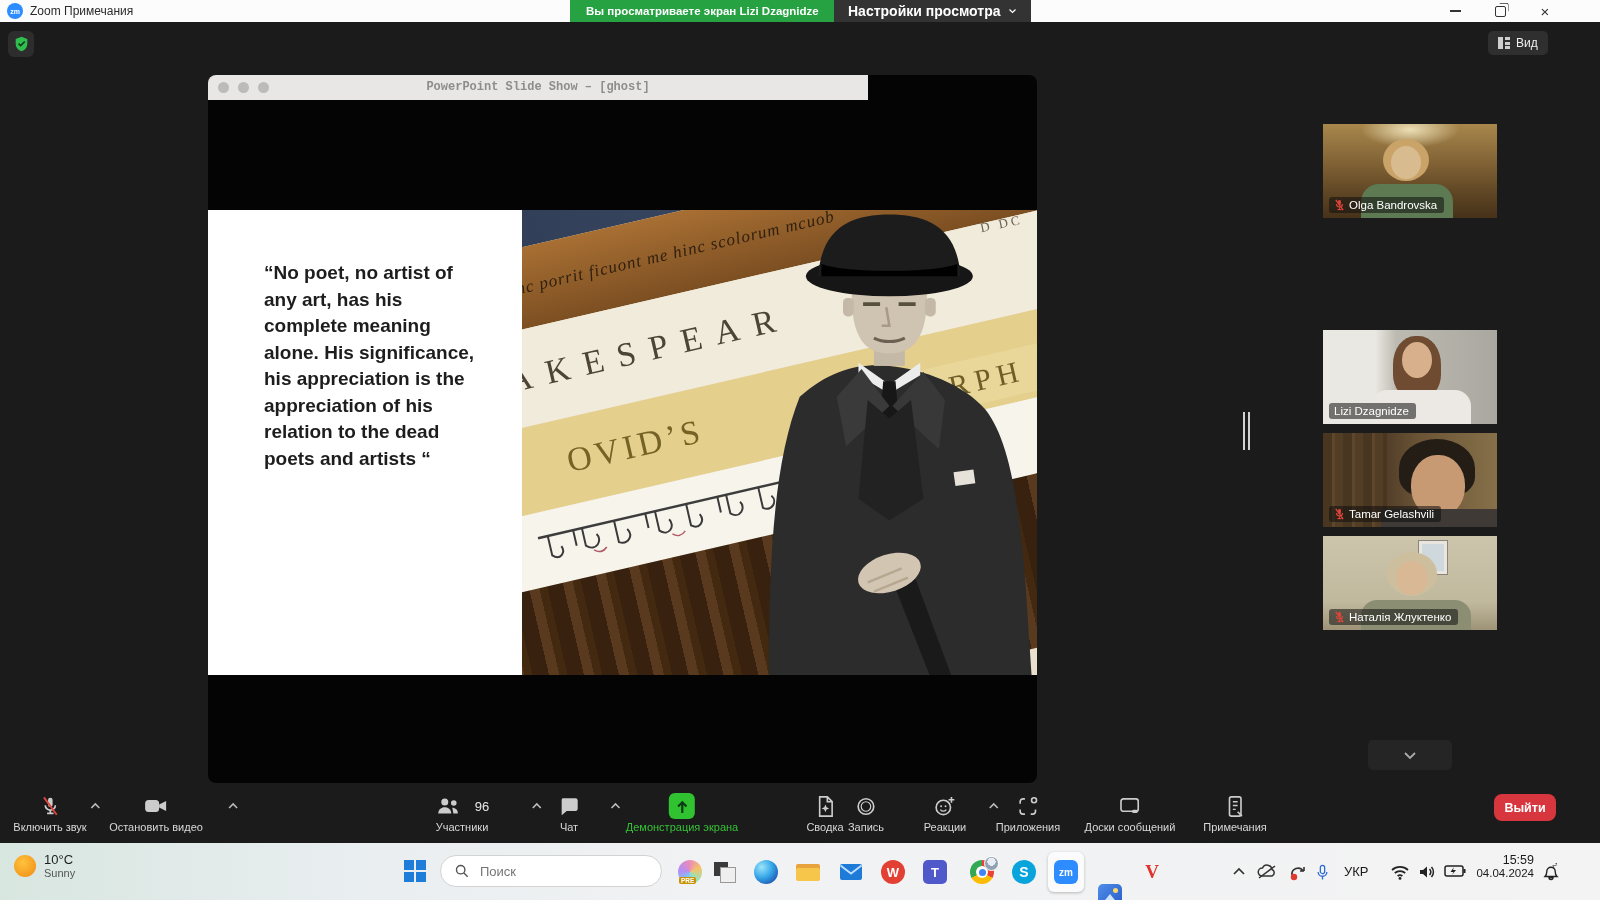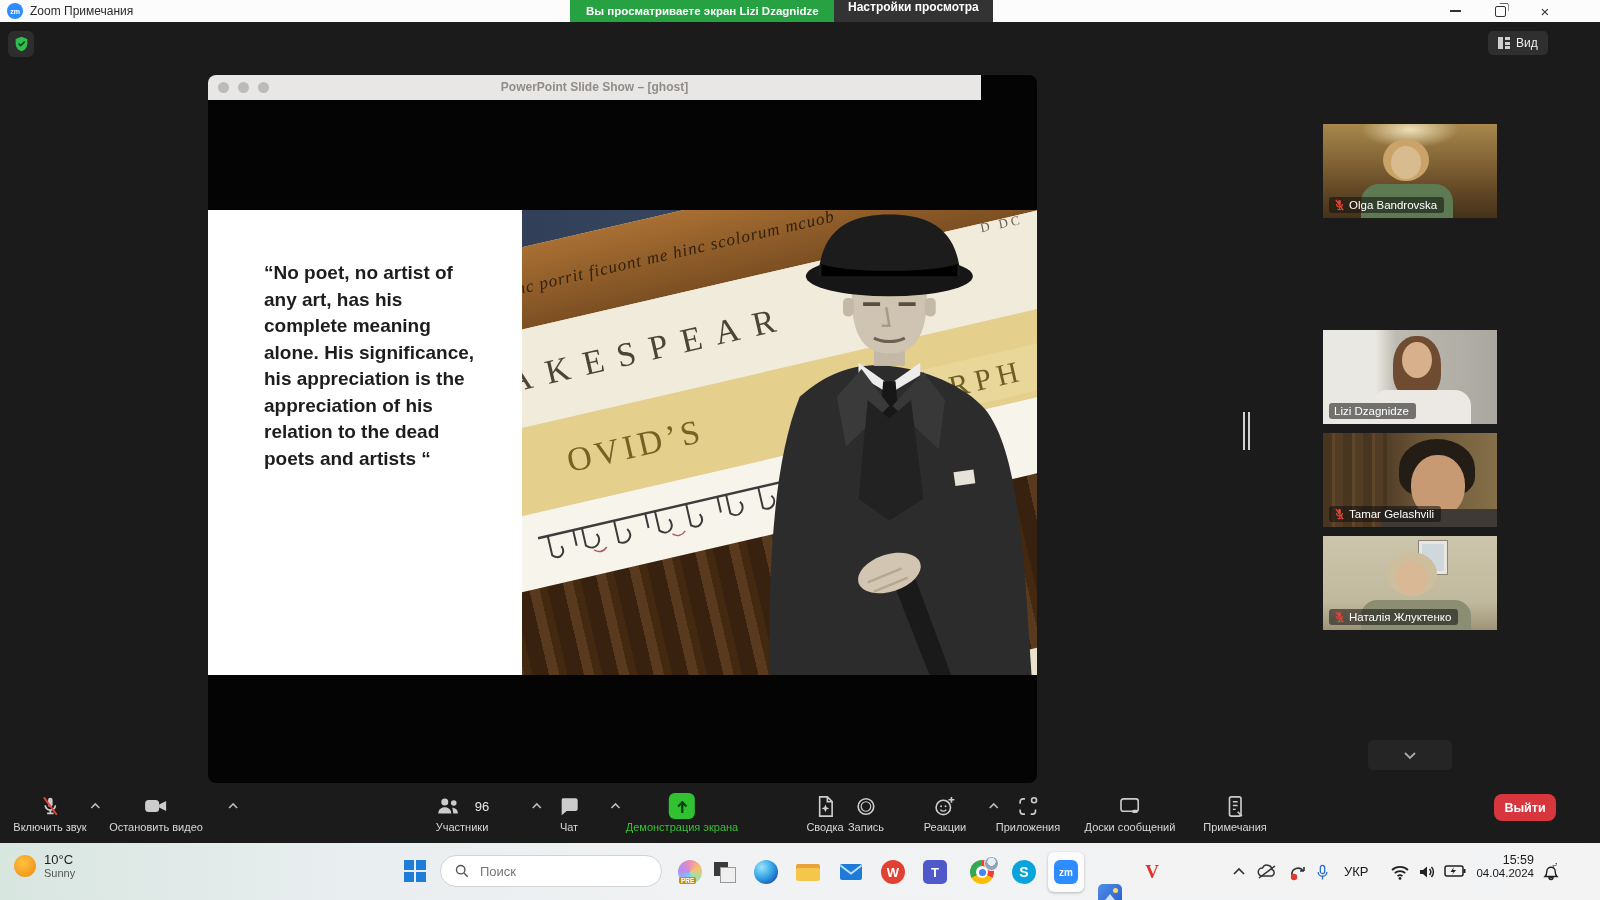--- a/index.html
+++ b/index.html
@@ -4,40 +4,40 @@
 <style>
   html,body{margin:0;padding:0;background:#000;}
   #app{position:relative;width:1600px;height:900px;overflow:hidden;font-family:"Liberation Sans",sans-serif;background:#1b1b1b;}
   .abs{position:absolute;}
 
   
   #titlebar{left:0;top:0;width:1600px;height:22px;background:#fcfcfc;z-index:40;}
   .tb-logo{left:7px;top:3px;width:16px;height:16px;border-radius:50%;background:#2d8cff;color:#fff;font-size:7px;font-weight:bold;display:flex;align-items:center;justify-content:center;}
   .tb-title{left:30px;top:4px;font-size:12px;color:#2b2b2b;}
   #share-banner{left:570px;top:0;height:22px;background:#26a242;color:#fff;font-size:11.5px;font-weight:600;display:flex;align-items:center;padding:0 16px;}
-  #view-settings{left:834px;top:0;height:22px;background:#333;color:#fff;font-size:12px;font-weight:600;display:flex;align-items:center;gap:8px;padding:0 14px;flex-direction:column;}
+  #view-settings{left:834px;top:0;height:22px;background:#333;color:#fff;font-size:14px;font-weight:600;display:flex;align-items:center;gap:8px;padding:0 14px;}
   .win-ctl{top:0;width:34px;height:22px;display:flex;align-items:center;justify-content:center;color:#333;}
   .min-bar{width:11px;height:1.5px;background:#333;}
   .restore-sq{width:9px;height:9px;border:1.2px solid #333;border-radius:2px;position:relative;}
   .restore-sq:before{content:"";position:absolute;left:2px;top:-4px;width:9px;height:9px;border:1.2px solid #333;border-radius:2px;clip-path:polygon(20% 0,100% 0,100% 80%,88% 80%,88% 12%,20% 12%);}
   .close-x{font-size:15px;line-height:1;}
 
   
   #meeting{left:0;top:22px;width:1600px;height:821px;background:#1b1b1b;}
   #shield-btn{left:8px;top:9px;width:26px;height:26px;border-radius:6px;background:#2d2d2d;display:flex;align-items:center;justify-content:center;}
   #view-btn{left:1488px;top:9px;height:24px;border-radius:5px;background:#2f2f2f;color:#f0f0f0;font-size:12px;display:flex;align-items:center;gap:6px;padding:0 10px;}
   .grid-ico{width:12px;height:12px;background:
     linear-gradient(#cfcfcf,#cfcfcf) 0 0/5px 12px no-repeat,
     linear-gradient(#cfcfcf,#cfcfcf) 7px 0/5px 3px no-repeat,
     linear-gradient(#cfcfcf,#cfcfcf) 7px 4.5px/5px 3px no-repeat,
     linear-gradient(#cfcfcf,#cfcfcf) 7px 9px/5px 3px no-repeat;}
 
   
   #ppt{left:208px;top:53px;width:829px;height:708px;background:#040404;border-radius:8px;overflow:hidden;}
-  #ppt-titlebar{left:0;top:0;width:773px;height:25px;background:#e9e7e5;}
+  #ppt-titlebar{left:0;top:0;width:660px;height:25px;background:#e9e7e5;font-family:Liberation Mono, monospace;}
   .mac-dot{top:7px;width:11px;height:11px;border-radius:50%;background:#bdbbb9;}
   #ppt-title{width:100%;text-align:center;top:5px;font-size:12px;font-weight:bold;color:#8f8c89;}
   #slide{left:0;top:135px;width:829px;height:465px;background:#fff;}
   #quote{left:56px;top:50px;width:224px;font-size:19px;line-height:26.5px;font-weight:600;color:#1d1d1d;}
 
   
   #collage{left:314px;top:0;width:515px;height:465px;overflow:hidden;background:#e9e1ce;}
   #bands{left:-110px;top:-84px;width:820px;transform:rotate(-13deg);}
   .band{width:100%;}
   .b-navy{height:58px;background:linear-gradient(90deg,#2c3a52,#3c4a66 60%,#2e3c55);}

